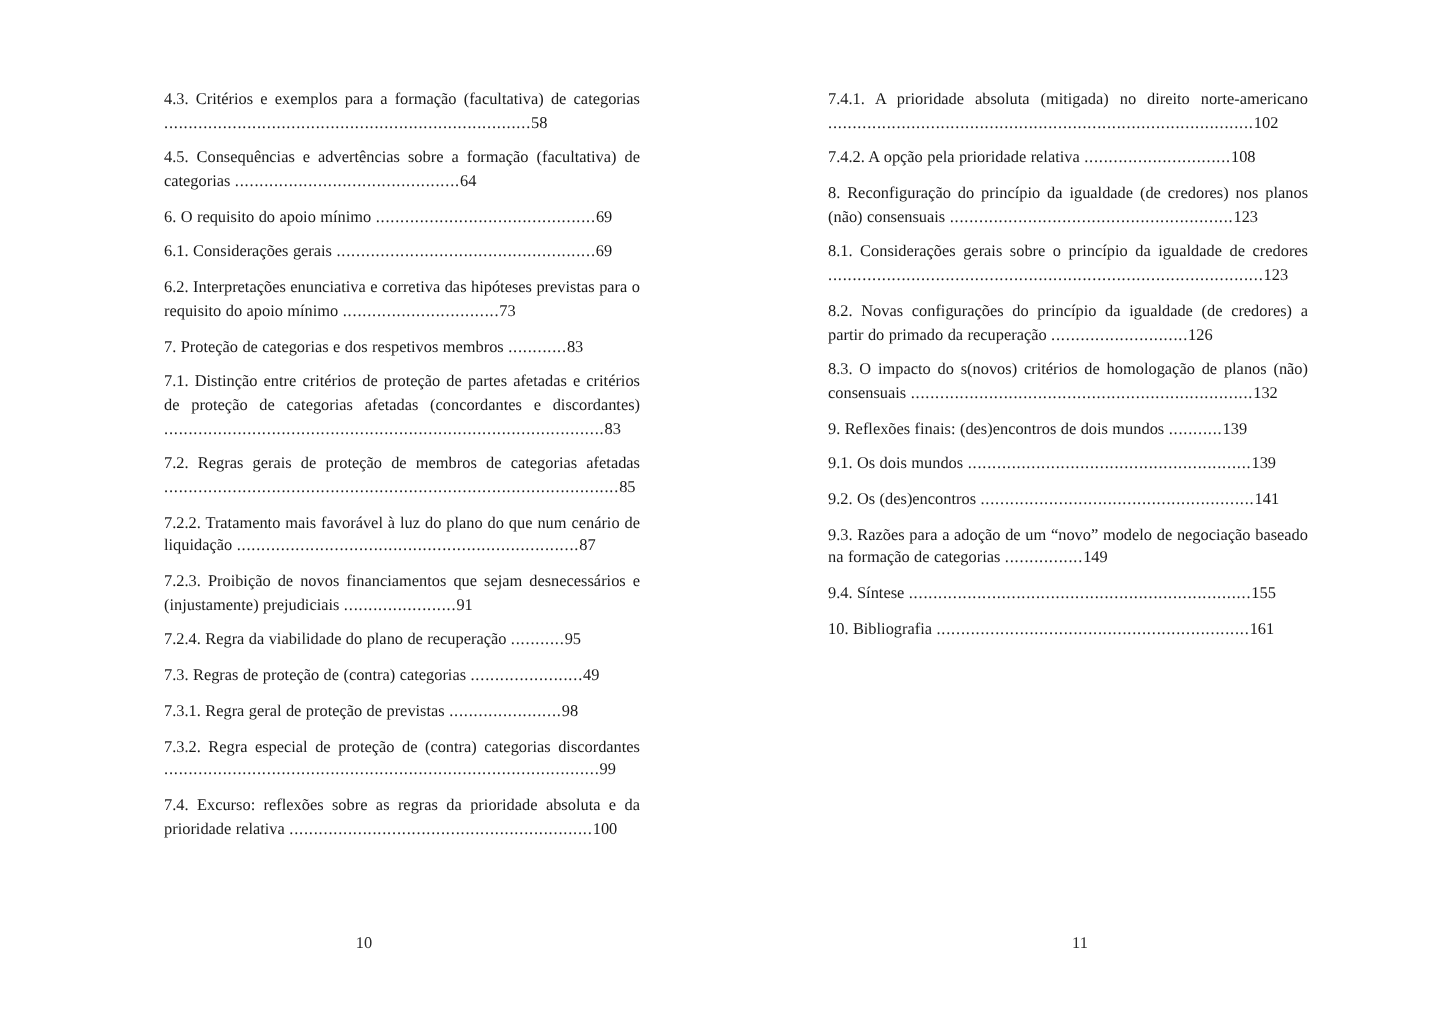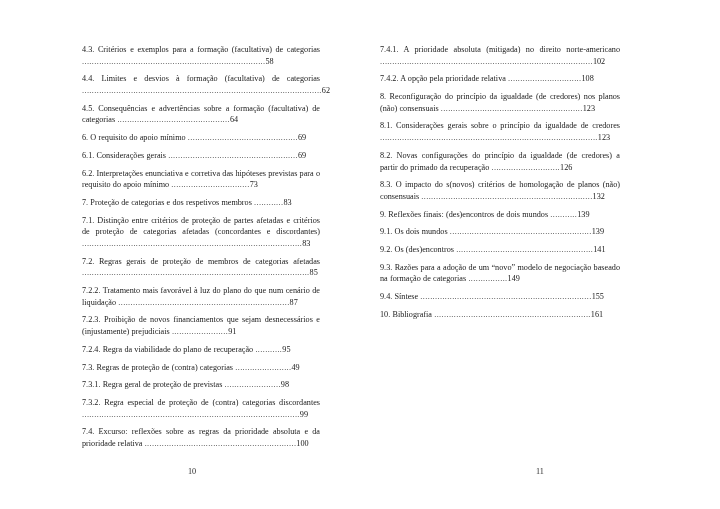--- a/index.html
+++ b/index.html
@@ -25,21 +25,21 @@
     box-sizing: border-box;
     width: 360px;
     height: 509px;
     padding: 44px 0 0 0;
   }
   .page-left .toc {
     margin-left: 82px;
     width: 238px;
   }
   .page-right .toc {
-    margin-left: 20px;
+    margin-left: 54px;
     width: 240px;
   }
   .toc {
     font-size: 8.2px;
     line-height: 1.42;
   }
   .entry {
     display: block;
     text-align: justify;
     text-align-last: left;
@@ -57,35 +57,34 @@
   }
   .folio {
     position: absolute;
     bottom: 33px;
     width: 100%;
     text-align: center;
     font-size: 8.2px;
     color: #2a2a2a;
   }
   .page-left .folio {
-    padding-left: 12px;
+    padding-left: 2px;
   }
   .page-right .folio {
     padding-left: 0px;
   }
 </style>
 </head>
 <body>
 
 <div class="spread">
 
   <div class="page page-left">
     <div class="toc">
         <p class="entry"><span class="txt">4.3. Critérios e exemplos para a formação (facultativa) de categorias </span><span class="leader">...........................................................................</span><span class="pg">58</span></p>
-        <p class="entry"><span class="txt">4.4. Limites  e desvios à formação (facultativa) de categorias </span><span class="leader">..................................................................................................</span><span class="pg">62</span></p>
         <p class="entry"><span class="txt">4.5. Consequências e advertências sobre a formação (facultativa) de categorias </span><span class="leader">..............................................</span><span class="pg">64</span></p>
         <p class="entry"><span class="txt">6. O requisito do apoio mínimo </span><span class="leader">.............................................</span><span class="pg">69</span></p>
         <p class="entry"><span class="txt">6.1. Considerações gerais </span><span class="leader">.....................................................</span><span class="pg">69</span></p>
         <p class="entry"><span class="txt">6.2. Interpretações enunciativa e corretiva das hipóteses previstas para o requisito do apoio mínimo </span><span class="leader">................................</span><span class="pg">73</span></p>
         <p class="entry"><span class="txt">7. Proteção de categorias e dos respetivos membros </span><span class="leader">............</span><span class="pg">83</span></p>
         <p class="entry"><span class="txt">7.1. Distinção entre critérios de proteção de partes afetadas e critérios de proteção de categorias afetadas (concordantes e discordantes) </span><span class="leader">..........................................................................................</span><span class="pg">83</span></p>
         <p class="entry"><span class="txt">7.2. Regras gerais de proteção de membros de categorias afetadas </span><span class="leader">.............................................................................................</span><span class="pg">85</span></p>
         <p class="entry"><span class="txt">7.2.2. Tratamento mais favorável à luz do plano do que num cenário de liquidação </span><span class="leader">......................................................................</span><span class="pg">87</span></p>
         <p class="entry"><span class="txt">7.2.3. Proibição de novos financiamentos que sejam desnecessários e (injustamente) prejudiciais </span><span class="leader">.......................</span><span class="pg">91</span></p>
         <p class="entry"><span class="txt">7.2.4. Regra da viabilidade do plano de recuperação </span><span class="leader">...........</span><span class="pg">95</span></p>

